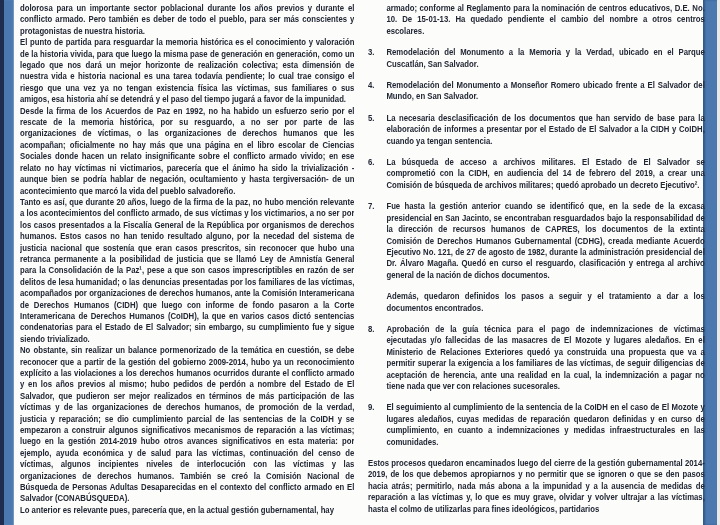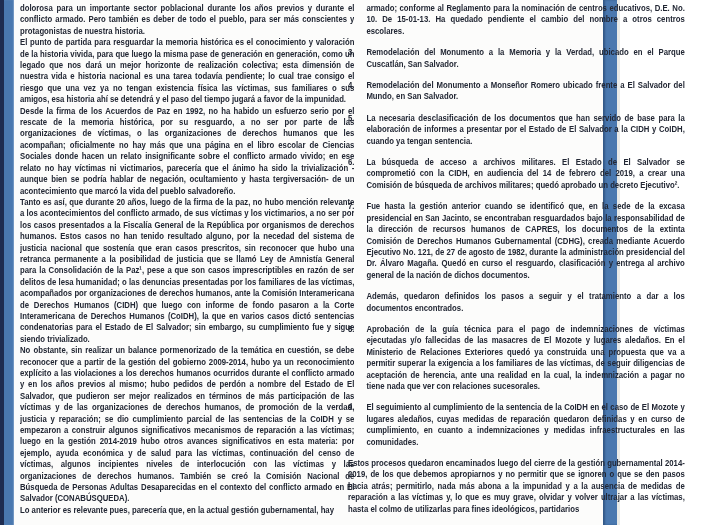--- a/index.html
+++ b/index.html
@@ -3,38 +3,38 @@
 <meta charset="utf-8">
 <style>
   * { box-sizing: border-box; }
   html, body { margin: 0; padding: 0; }
   body {
     width: 720px; height: 525px; overflow: hidden;
     background: #ffffff;
     font-family: "Liberation Sans", sans-serif;
   }
   .page {
-    position: relative; width: 620px; height: 525px;
+    position: relative; width: 720px; height: 525px;
     background: #fcfcfb;
     color: #222734;
     font-weight: 700;
   }
   .edge { position: absolute; top: 0; height: 100%; }
   .edge-left-dark  { left: 0;  width: 4px;  background: var(--edge_dark, #1e2c50); }
   .edge-left-blue  { left: 4px; width: 10px; background: var(--edge_blue, #4a78af);
                      box-shadow: inset -1px 0 1px rgba(255,255,255,.25); }
   .edge-right-blue { right: 3px; width: 14px; background: var(--edge_blue, #4a78af);
                      box-shadow: inset 2px 0 2px rgba(10,30,60,.35); }
   .edge-right-sliver { right: 0; width: 3px; background: #e9eae7; }
 
   .clip {
     position: absolute; top: 2px; height: 521px; overflow: hidden;
   }
   .clip-left  { left: 20px;  width: 334px; }
-  .clip-right { left: 348px; width: 337px; }
+  .clip-right { left: 368px; width: 337px; }
 
   .scale {
     transform: scaleX(0.8); transform-origin: 0 0;
     font-size: 9.7px; line-height: 11.4px;
     text-align: justify;
     text-justify: inter-word;
   }
   .scale-left  { width: 418px; }
   .scale-right { width: 421px; }
 

